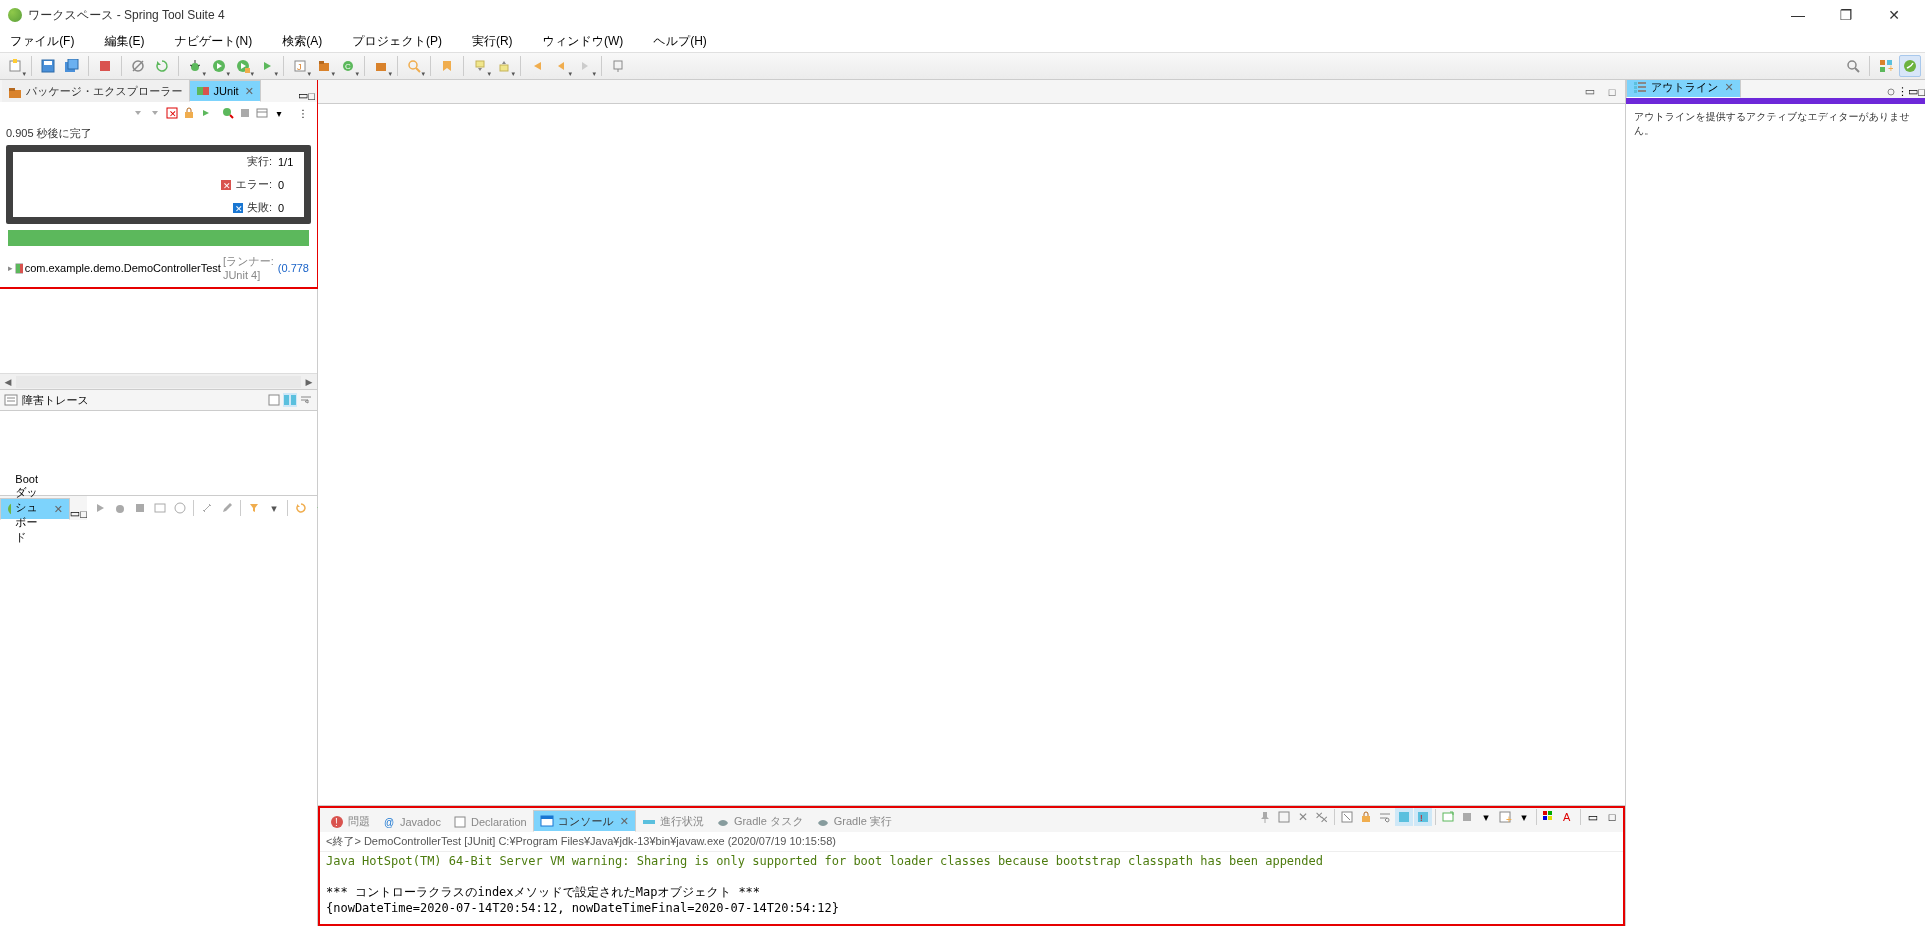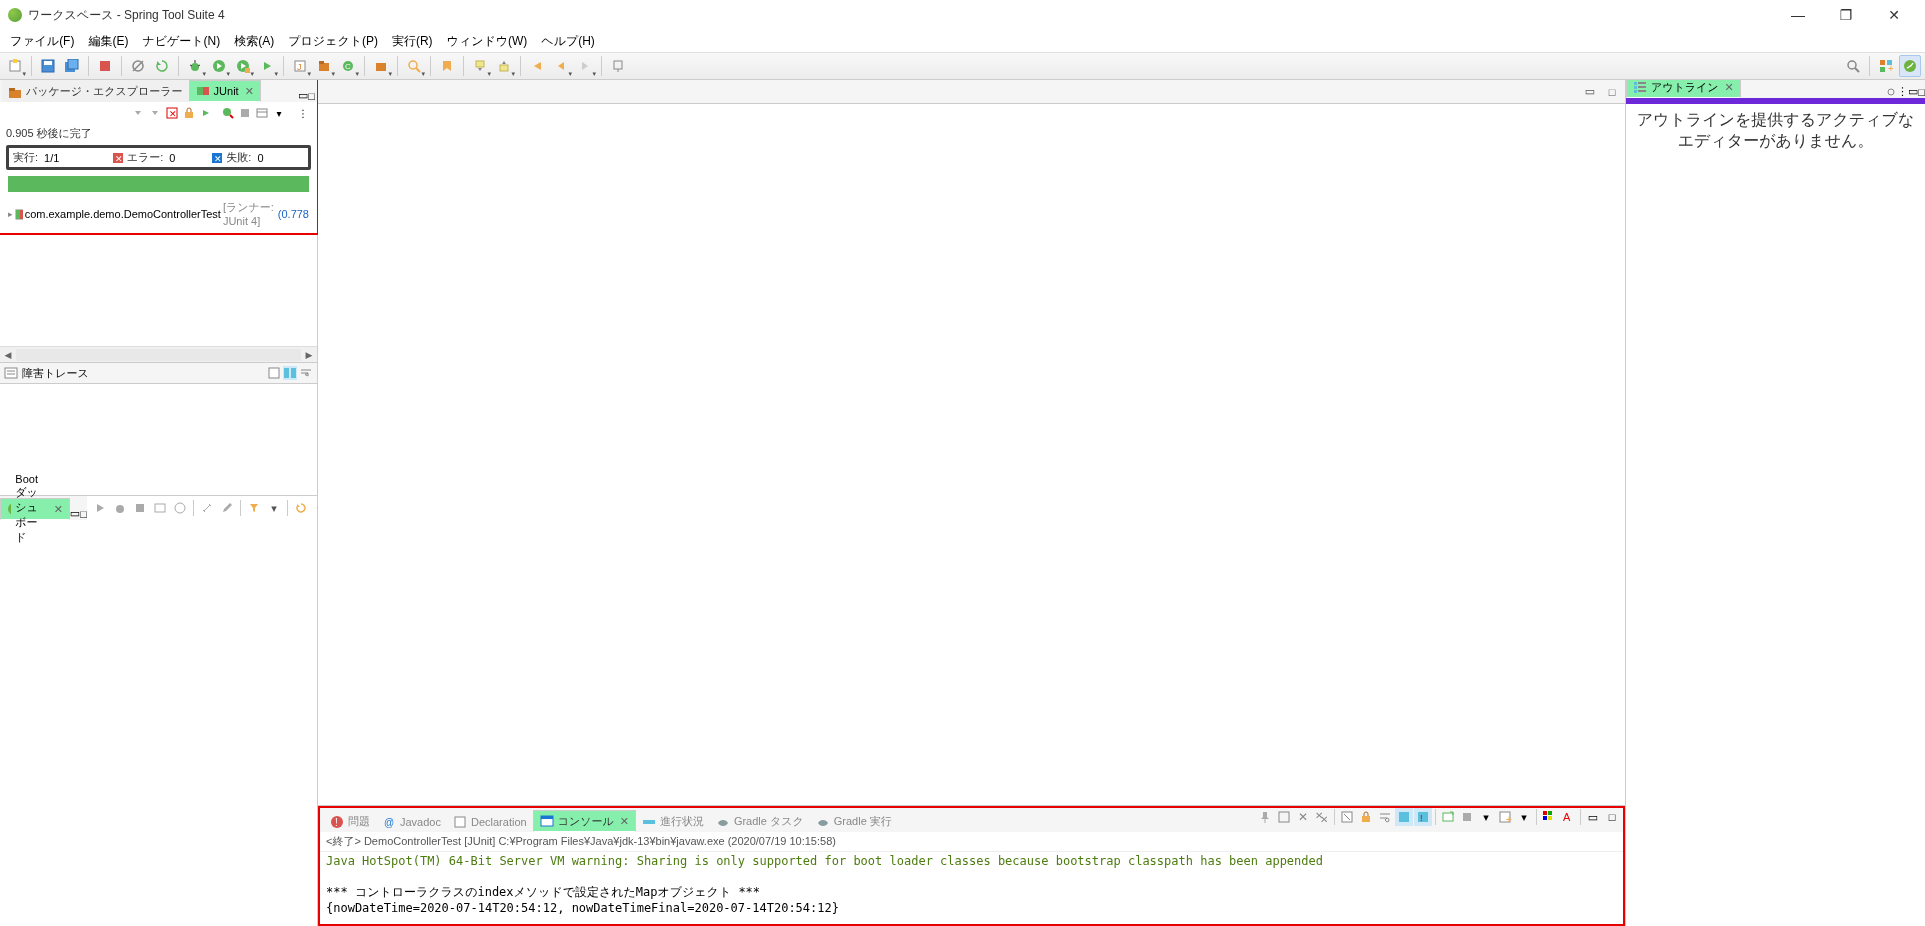--- a/index.html
+++ b/index.html
@@ -3,41 +3,41 @@
 <meta charset="utf-8">
 <style>
 * { box-sizing: border-box; margin: 0; padding: 0; }
 body { font-family: "Meiryo UI", "Yu Gothic UI", "Segoe UI", sans-serif; font-size: 11px; background: #fff; overflow: hidden; width: 1925px; height: 926px; }
 .window { width: 100%; height: 100%; display: flex; flex-direction: column; }
 .titlebar { height: 30px; background: #fff; display: flex; align-items: center; padding: 8px 8px; }
 .titlebar .icon-app { width: 14px; height: 14px; background: radial-gradient(circle at 30% 30%, #8fc94a, #5a9e3a); border-radius: 50%; margin-right: 6px; }
 .titlebar .title { flex: 1; font-size: 12px; color: #333; }
 .titlebar .win-btns { display: flex; gap: 2px; }
 .titlebar .win-btn { width: 46px; height: 30px; display: flex; align-items: center; justify-content: center; font-size: 14px; cursor: pointer; color: #333; }
-.menubar { height: 22px; background: #fff; display: flex; align-items: center; padding: 0 4px; gap: 2px; font-size: 12px; }
+.menubar { height: 22px; background: #fff; display: flex; align-items: center; padding: 0 4px; gap: 18px; font-size: 12px; }
 .menubar .menu-item { padding: 2px 6px; cursor: pointer; }
 .toolbar { height: 28px; background: linear-gradient(#f8f8f8,#ececec); border-top:1px solid #e0e0e0; border-bottom: 1px solid #ccc; display: flex; align-items: center; padding: 0 4px; gap: 2px; }
 .toolbar .tb-btn { width: 22px; height: 22px; display:flex; align-items:center; justify-content:center; cursor:pointer; border-radius:2px; position:relative; }
 .toolbar .tb-sep { width:1px; height:20px; background:#ccc; margin:0 3px; }
 .toolbar .spacer { flex:1; }
 .toolbar .tb-dd::after { content:"▾"; font-size:7px; color:#555; position:absolute; bottom:-1px; right:0px; }
 .content { flex:1; display:flex; overflow:hidden; }
 .left { width:318px; display:flex; flex-direction:column; border-right:1px solid #ccc; }
 .tabrow { height:24px; background:#f5f5f5; border-bottom:1px solid #ccc; display:flex; align-items:flex-end; }
 .tabrow-highlighted { border:2px solid #e60000; border-bottom:none; margin:-2px -2px 0 -2px; padding:2px 2px 0 2px; }
 .tab { height:22px; display:flex; align-items:center; padding:0 6px; gap:4px; font-size:11px; cursor:pointer; border-top:1px solid transparent; }
 .tab.inactive { background:#f0f0f0; color:#333; }
-.tab.active { background:#86efac; border:1px solid #ccc; border-bottom:1px solid #fff; }
+.tab.active { background:#7dd3fc; border:1px solid #ccc; border-bottom:1px solid #fff; }
 .tab .tab-icon { width:14px; height:14px; }
 .tab .close-x { color:#666; font-size:11px; margin-left:2px; }
 .junit-panel { display:flex; flex-direction:column; border-left:2px solid #e60000; border-right:2px solid #e60000; border-bottom:2px solid #e60000; margin-left:-2px; margin-right:-2px; padding:0 2px 2px 2px; }
 .junit-icons { height:22px; display:flex; align-items:center; justify-content:flex-end; gap:1px; padding:0 4px; background:#fff; }
 .junit-icons .ib { width:16px; height:16px; display:flex; align-items:center; justify-content:center; cursor:pointer; font-size:10px; }
 .junit-status { padding:2px 4px; font-size:11px; color:#333; }
-.junit-counts { display:flex; align-items:flex-end; padding:2px 4px; gap:8px; background:#fff; border:3px solid #404040; border-radius:2px; margin:2px 4px; }
+.junit-counts { display:flex; align-items:flex-end; padding:2px 4px; gap:8px; background:#fff; border:7px solid #404040; border-radius:2px; margin:2px 4px;flex-direction:column; }
 .junit-counts .count-group { display:flex; align-items:center; gap:4px; flex:1; }
 .junit-counts .count-label { color:#333; }
 .junit-counts .count-val { background:#fff; padding:0 2px; min-width:24px; }
 .junit-counts .sq { width:10px; height:10px; display:inline-block; }
 .junit-bar { height:16px; background:#5cb85c; margin:4px 6px; }
 .junit-tree { padding:4px 6px; font-size:11px; display:flex; align-items:center; gap:2px; }
 .junit-tree .twisty { color:#888; font-size:9px; }
 .junit-tree .pkg-icon { width:14px; height:14px; }
 .junit-tree .runner { color:#888; }
 .junit-tree .time { color:#1a63c8; }
@@ -63,21 +63,21 @@
 .bottom-tabs { border-top:1px solid #ccc; }
 .bottom-box { border:2px solid #e60000; margin:0; }
 .bottom-tabrow { height:24px; background:#f5f5f5; display:flex; align-items:flex-end; padding-left:4px; }
 .bottom-tabrow .tab { color:#888; }
 .bottom-tabrow .tab.active { color:#333; }
 .console-header { padding:2px 6px; font-size:11px; color:#555; background:#fff; border-bottom:1px solid #eee; }
 .console-body { padding:2px 6px; font-family:"Consolas","MS Gothic",monospace; font-size:12px; line-height:1.3; white-space:pre; background:#fff; height:72px; overflow:hidden; }
 .console-body .warn { color:#4d7c0f; }
 .right { width:300px; border-left:1px solid #ccc; display:flex; flex-direction:column; }
 .right-tabrow { height:24px; background:#f5f5f5; border-bottom:6px solid #6d28d9; display:flex; align-items:flex-end; }
-.right-body { padding:6px 8px; font-size:16px; color:#333;text-align:center; }
+.right-body { padding:6px 8px; font-size:10px; color:#333; }
 svg { display:block; }
 .bottom-rt-toolbar { display:flex; gap:1px; align-items:center; padding:0 4px; height:22px; background:#f5f5f5; justify-content:flex-end; }
 .bottom-rt-toolbar .ib { width:18px; height:18px; display:flex; align-items:center; justify-content:center; cursor:pointer; }
 .bottom-rt-toolbar .sep { width:1px; height:16px; background:#ccc; margin:0 2px; }
 </style>
 </head>
 <body>
 
 <div class="window">
 

